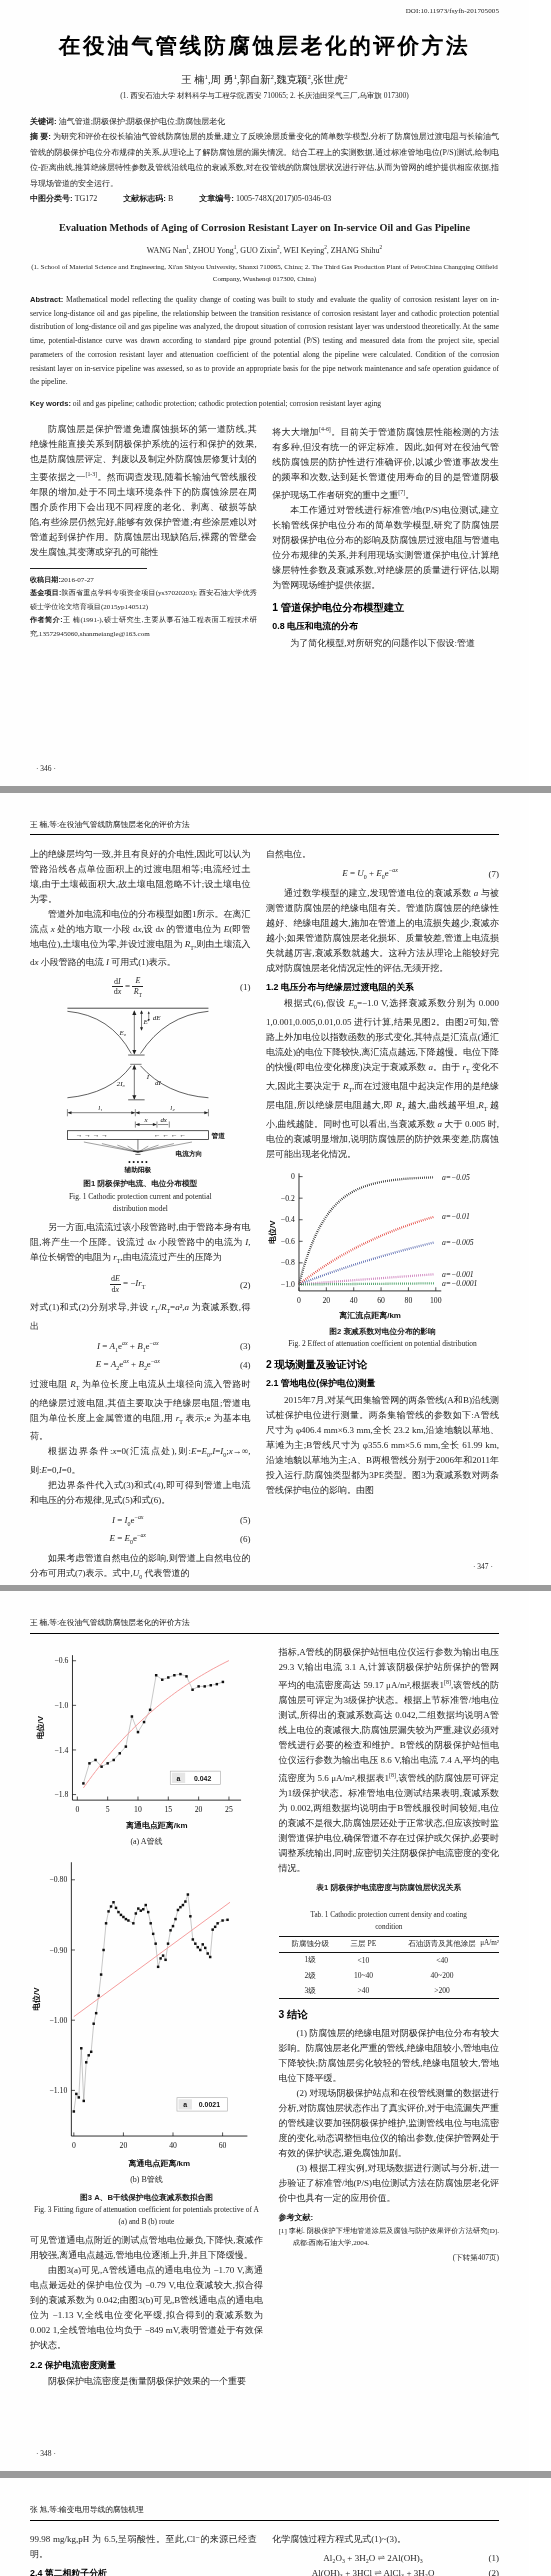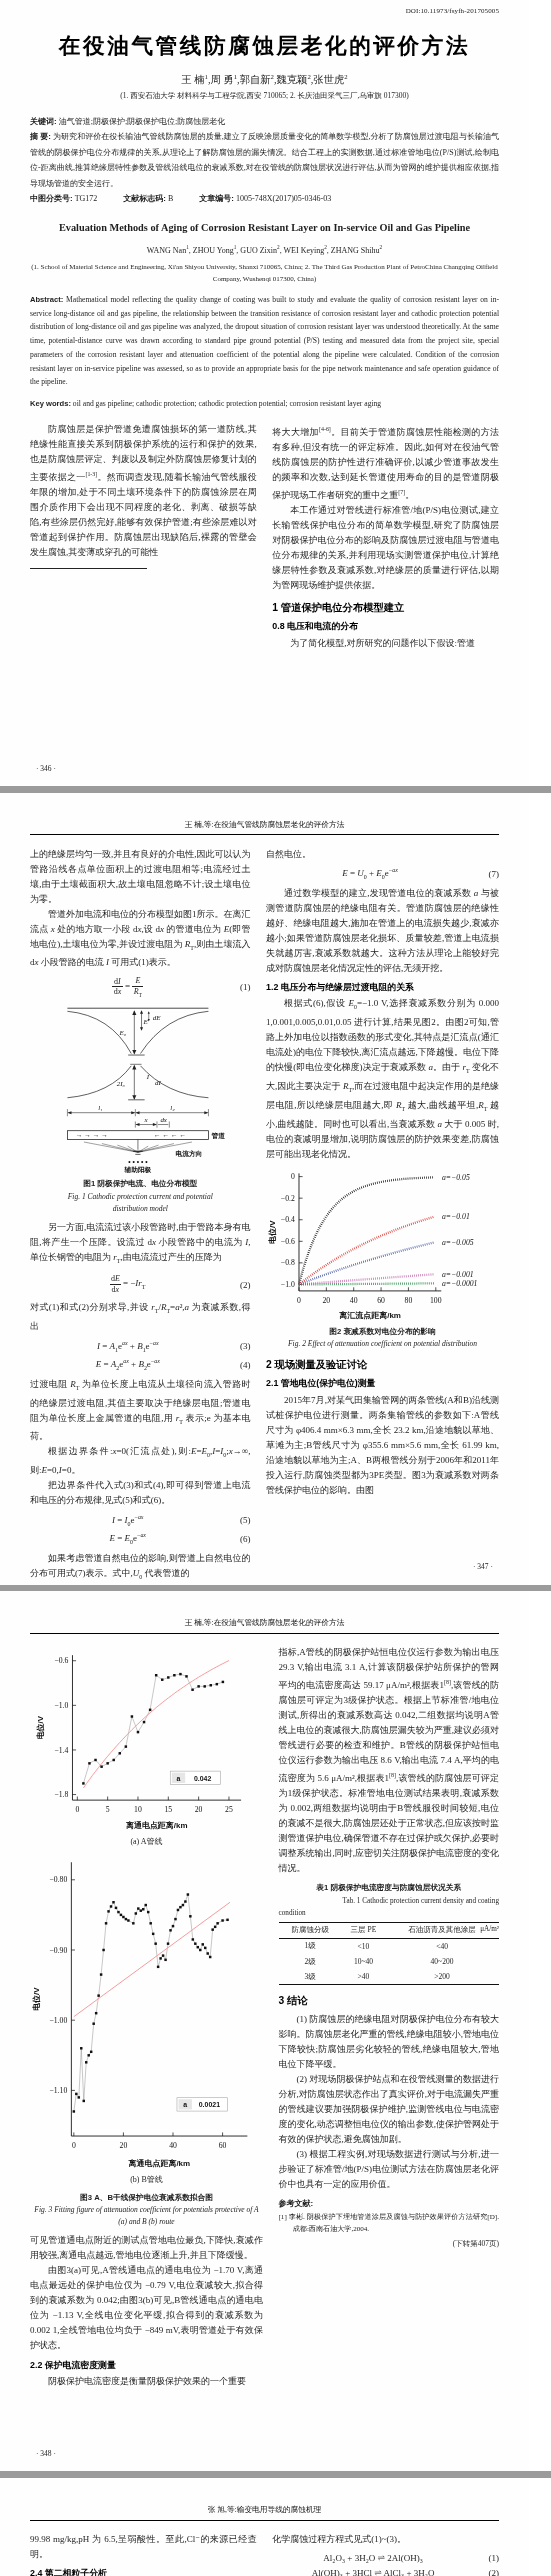--- a/index.html
+++ b/index.html
@@ -29,38 +29,38 @@
   .eq{display:flex;align-items:center;margin:5.7px 0;font-size:9px;}
   .eq-body{flex:1;text-align:center;}
   .eq-no{width:25px;text-align:right;}
   .fr{display:inline-flex;flex-direction:column;text-align:center;vertical-align:middle;font-size:8px;line-height:1.2;}
   .fr>span:last-child{border-top:0.6px solid #222;padding:0 1.5px;}
   sup{font-size:66%;} sub{font-size:66%;}
   
   .figwrap{text-align:center;margin:4.1px 0 0;}
   .figcap{text-align:center;margin:2.1px 0 5.2px;}
   .figcap .cn{font-family:"Liberation Sans","DejaVu Sans",sans-serif;font-size:7.7px;line-height:12.4px;font-weight:700;}
-  .figcap .en{font-size:7.5px;line-height:12px;color:#222;font-style:italic;}
+  .figcap .en{font-size:7.5px;line-height:12px;color:#222;}
   .sublabel{text-align:center;font-size:8px;margin:1.5px 0 7.2px;}
   svg text.tick{font-family:"Liberation Serif","DejaVu Serif",serif;font-size:15px;fill:#111;}
   svg text.axlab{font-family:"Liberation Sans","DejaVu Sans",sans-serif;font-size:15.5px;font-weight:700;fill:#111;}
   svg text.leg{font-family:"Liberation Serif","DejaVu Serif",serif;font-style:italic;font-size:15px;fill:#111;}
   svg text.legb{font-family:"Liberation Sans","DejaVu Sans",sans-serif;font-size:13.5px;font-weight:700;fill:#111;}
   svg text.d1{font-family:"Liberation Serif","DejaVu Serif",serif;font-style:italic;font-size:13.5px;fill:#111;}
   svg text.d2{font-family:"Liberation Sans","DejaVu Sans",sans-serif;font-size:13px;font-weight:700;fill:#111;}
   
   .fnrule{width:117px;border-top:0.8px solid #222;margin:8.2px 0 4.6px;}
   .fn p{margin:0;font-size:7.1px;line-height:13.4px;text-align:justify;text-indent:0;}
   .pno{position:absolute;bottom:13.4px;font-size:7.5px;color:#222;}
   .pno.l{left:36px;} .pno.r{right:36px;}
-  .runhead{padding-top:27px;text-align:center;font-size:7.7px;color:#111;}
+  .runhead{padding-top:27px;text-align:left;font-size:7.7px;color:#111;}
   .runrule{border-bottom:1.3px solid #000;margin-top:4.6px;}
   .tblcap-cn{text-align:center;font-family:"Liberation Sans","DejaVu Sans",sans-serif;font-size:7.7px;font-weight:700;margin-top:7.2px;}
-  .tblcap-en{text-align:right;font-size:7.2px;line-height:11.3px;margin-top:3px;}
-  .tblcap-en2{position:relative;font-size:7.2px;line-height:11.3px;}
+  .tblcap-en{text-align:center;font-size:7.2px;line-height:11.3px;margin-top:17px;}
+  .tblcap-en2{position:relative;text-align:center;font-size:7.2px;line-height:11.3px;}
   .tblcap-en2 .unit{position:absolute;right:0;top:16px;}
   table.tb{width:100%;border-collapse:collapse;border-top:0.9px solid #111;border-bottom:0.9px solid #111;margin-top:2.6px;font-size:7.5px;}
   table.tb th{border-bottom:0.5px solid #111;font-weight:400;padding:2.6px 0;text-align:center;}
   table.tb td{padding:2.6px 0;text-align:center;}
   .refs-label{font-family:"Liberation Sans","DejaVu Sans",sans-serif;font-weight:700;font-size:8px;margin:6.2px 0 2.1px;}
   .refs p{margin:0;font-size:7.1px;line-height:12px;text-align:justify;padding-left:2em;text-indent:-2em;}
   .contnote{text-align:right;font-size:7.5px;margin-top:4.1px;}
 </style>
 </head>
 <body>
@@ -81,20 +81,25 @@
   </div>
   <h2 class="entitle">Evaluation Methods of Aging of Corrosion Resistant Layer on In-service Oil and Gas Pipeline</h2>
   <div class="enauthors">WANG Nan<sup>1</sup>, ZHOU Yong<sup>1</sup>, GUO Zixin<sup>2</sup>, WEI Keying<sup>2</sup>, ZHANG Shihu<sup>2</sup></div>
   <div class="enaffil">(1. School of Material Science and Engineering, Xi'an Shiyou University, Shanxi 710065, China; 2. The Third Gas Production Plant of PetroChina Changqing Oilfield Company, Wushenqi 017300, China)</div>
   <p class="abs en-abs"><b>Abstract:</b> <span>Mathematical model reflecting the quality change of coating was built to study and evaluate the quality of corrosion resistant layer on in-service long-distance oil and gas pipeline, the relationship between the transition resistance of corrosion resistant layer and cathodic protection potential distribution of long-distance oil and gas pipeline was analyzed, the dropout situation of corrosion resistant layer was understood theoretically. At the same time, potential-distance curve was drawn according to standard pipe ground potential (P/S) testing and measured data from the project site, special parameters of the corrosion resistant layer and attenuation coefficient of the potential along the pipeline were calculated. Condition of the corrosion resistant layer on in-service pipeline was assessed, so as to provide an appropriate basis for the pipe network maintenance and safe operation guidance of the pipeline.</span></p>
   <p class="abs en-abs"><b>Key words:</b> <span>oil and gas pipeline; cathodic protection; cathodic protection potential; corrosion resistant layer aging</span></p>
   <div class="cols t">
     <div class="col">
       <p>防腐蚀层是保护管道免遭腐蚀损坏的第一道防线,其绝缘性能直接关系到阴极保护系统的运行和保护的效果,也是防腐蚀层评定、判废以及制定外防腐蚀层修复计划的主要依据之一<sup>[1-3]</sup>。然而调查发现,随着长输油气管线服役年限的增加,处于不同土壤环境条件下的防腐蚀涂层在周围介质作用下会出现不同程度的老化、剥离、破损等缺陷,有些涂层仍然完好,能够有效保护管道;有些涂层难以对管道起到保护作用。防腐蚀层出现缺陷后,裸露的管壁会发生腐蚀,其变薄或穿孔的可能性</p>
       <div class="fnrule"></div>
+      <div class="fn">
+        <p><b class="lbl">收稿日期:</b><span>2016-07-27</span></p>
+        <p><b class="lbl">基金项目:</b><span>陕西省重点学科专项资金项目(ys37020203); 西安石油大学优秀硕士学位论文培育项目(2015yp140512)</span></p>
+        <p><b class="lbl">作者简介:</b><span>王 楠(1991-),硕士研究生,主要从事石油工程表面工程技术研究,13572945060,shanmeiangle@163.com</span></p>
+      </div>
     </div>
     <div class="col">
       <p class="cont">将大大增加<sup>[4-6]</sup>。目前关于管道防腐蚀层性能检测的方法有多种,但没有统一的评定标准。因此,如何对在役油气管线防腐蚀层的防护性进行准确评价,以减少管道事故发生的频率和次数,达到延长管道使用寿命的目的是管道阴极保护现场工作者研究的重中之重<sup>[7]</sup>。</p>
       <p>本工作通过对管线进行标准管/地(P/S)电位测试,建立长输管线保护电位分布的简单数学模型,研究了防腐蚀层对阴极保护电位分布的影响及防腐蚀层过渡电阻与管道电位分布规律的关系,并利用现场实测管道保护电位,计算绝缘层特性参数及衰减系数,对绝缘层的质量进行评估,以期为管网现场维护提供依据。</p>
       <h2 class="sec">1 管道保护电位分布模型建立</h2>
       <h3 class="sub">0.8 电压和电流的分布</h3>
       <p>为了简化模型,对所研究的问题作以下假设:管道</p>
     </div>
   </div>
   <div class="pno l">· 346 ·</div>

